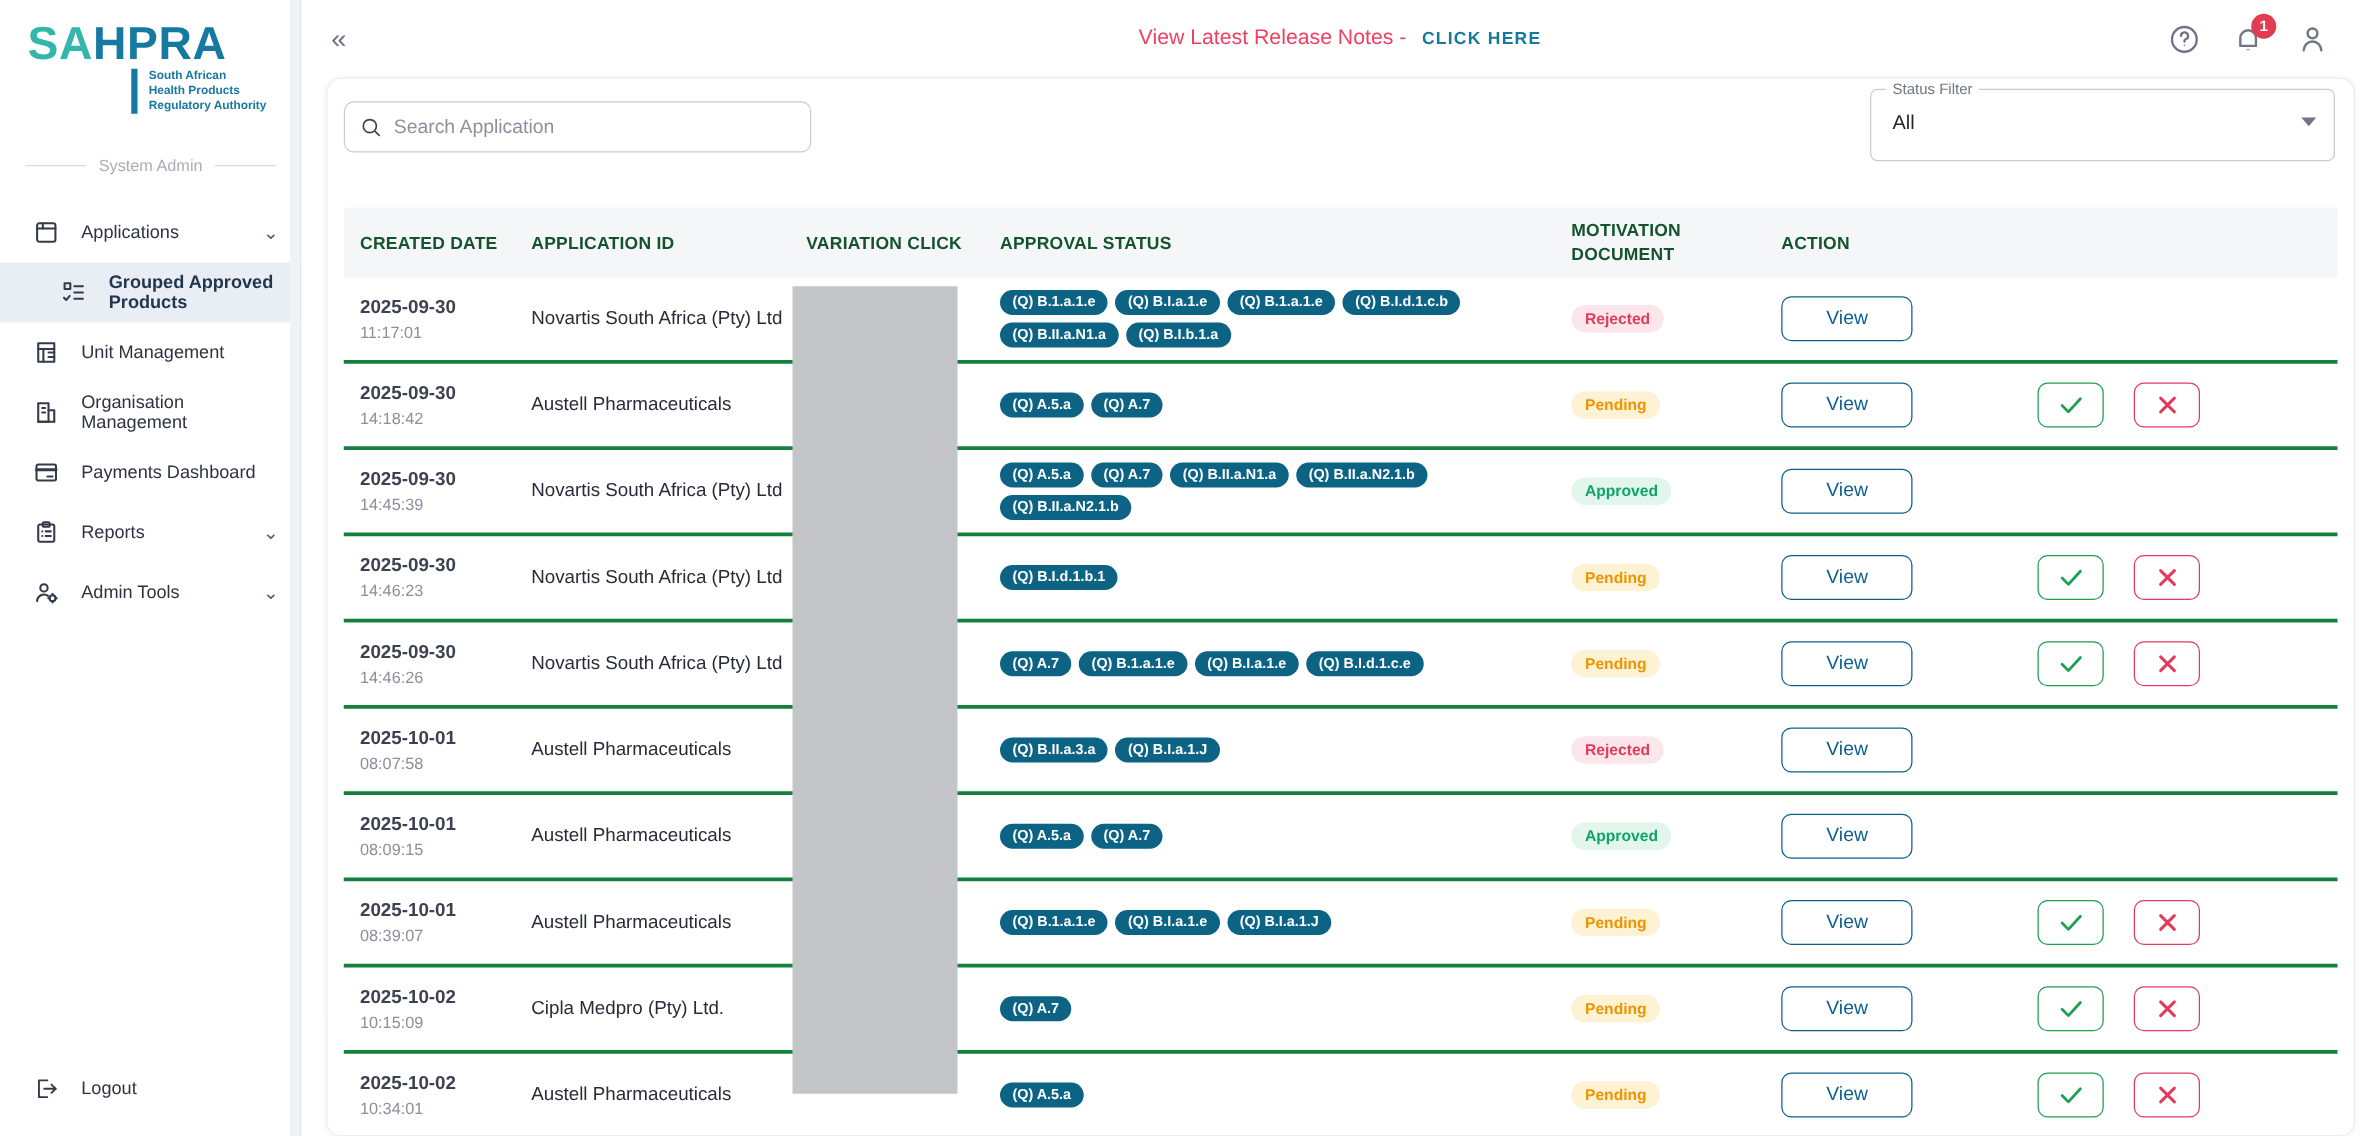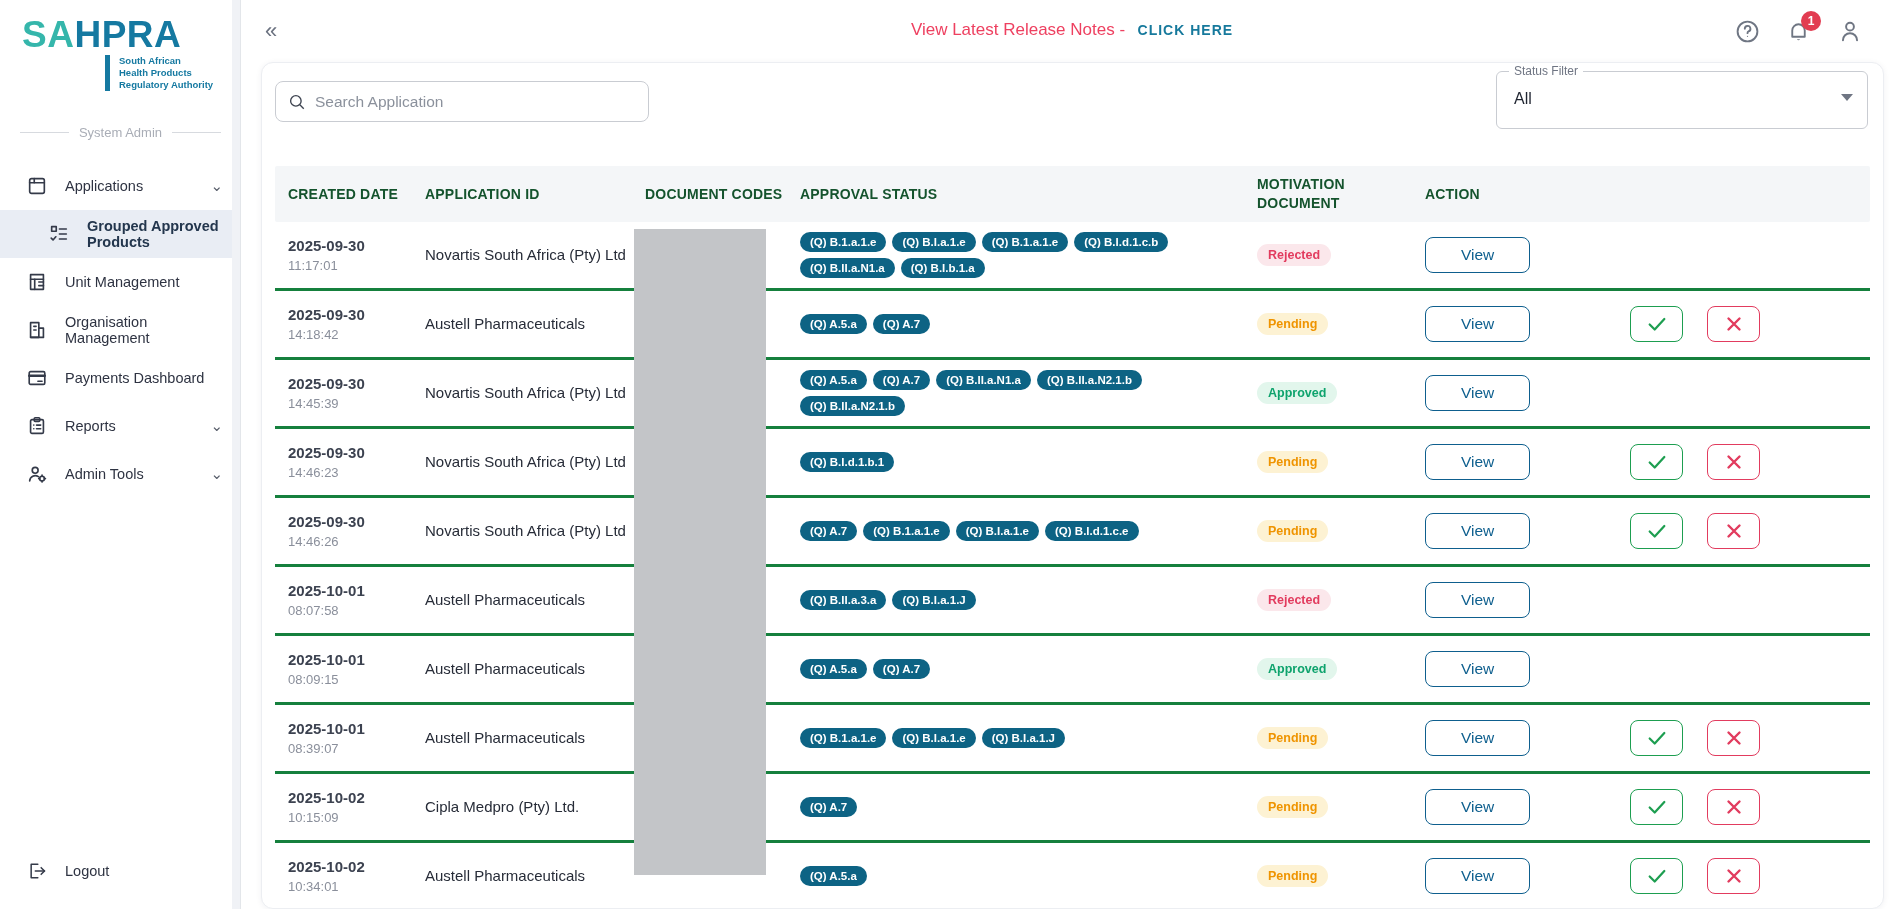--- a/index.html
+++ b/index.html
@@ -264,21 +264,21 @@
           <span class="sf-label">Status Filter</span>
           <span class="sf-value">All</span>
           <span class="sf-caret"></span>
         </div>
       </div>
 
       <div class="tbl">
         <div class="trow thead">
             <div class="th">CREATED DATE</div>
             <div class="th">APPLICATION ID</div>
-            <div class="th">DOCUMENT CODES</div>
+            <div class="th">VARIATION CLICK</div>
             <div class="th">APPROVAL STATUS</div>
             <div class="th">MOTIVATION DOCUMENT</div>
             <div class="th">ACTION</div>
           </div>
         <div class="tbody">
   <div class="trow">
     <div class="cell c-date">
       <div class="d">2025-09-30</div>
       <div class="t">11:17:01</div>
     </div>

